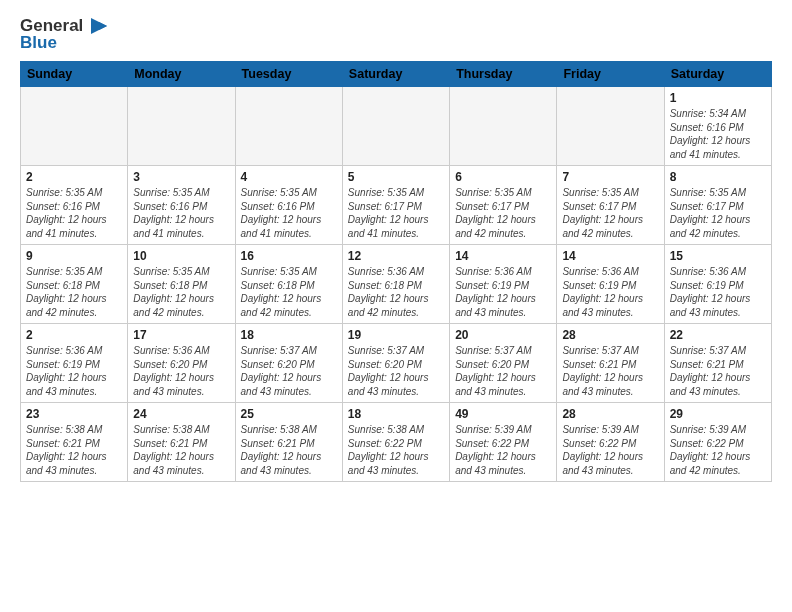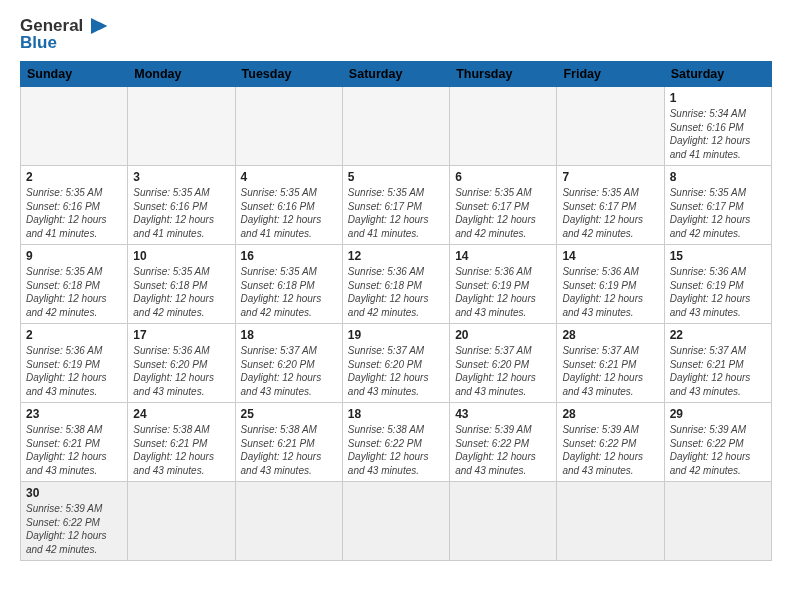--- a/index.html
+++ b/index.html
@@ -277,46 +277,32 @@
 Sunset: 6:21 PM
 Daylight: 12 hours and 43 minutes.</div>
         </td>
         <td>
           <span class="day-number">18</span>
           <div class="day-info" style="white-space: pre-line;">Sunrise: 5:38 AM
 Sunset: 6:22 PM
 Daylight: 12 hours and 43 minutes.</div>
         </td>
         <td>
-          <span class="day-number">43</span>
+          <span class="day-number">49</span>
           <div class="day-info" style="white-space: pre-line;">Sunrise: 5:39 AM
 Sunset: 6:22 PM
 Daylight: 12 hours and 43 minutes.</div>
         </td>
         <td>
           <span class="day-number">28</span>
           <div class="day-info" style="white-space: pre-line;">Sunrise: 5:39 AM
 Sunset: 6:22 PM
 Daylight: 12 hours and 43 minutes.</div>
         </td>
         <td>
           <span class="day-number">29</span>
           <div class="day-info" style="white-space: pre-line;">Sunrise: 5:39 AM
 Sunset: 6:22 PM
 Daylight: 12 hours and 42 minutes.</div>
         </td>
-      </tr>
-      <tr class="last-week-row">
-        <td>
-          <span class="day-number">30</span>
-          <div class="day-info" style="white-space: pre-line;">Sunrise: 5:39 AM
-Sunset: 6:22 PM
-Daylight: 12 hours and 42 minutes.</div>
-        </td>
-        <td class="empty" style="background: rgb(240, 240, 240);"></td>
-        <td class="empty" style="background: rgb(240, 240, 240);"></td>
-        <td class="empty" style="background: rgb(240, 240, 240);"></td>
-        <td class="empty" style="background: rgb(240, 240, 240);"></td>
-        <td class="empty" style="background: rgb(240, 240, 240);"></td>
-        <td class="empty" style="background: rgb(240, 240, 240);"></td>
       </tr>
     </tbody>
 </table>
 
 </body></html>

